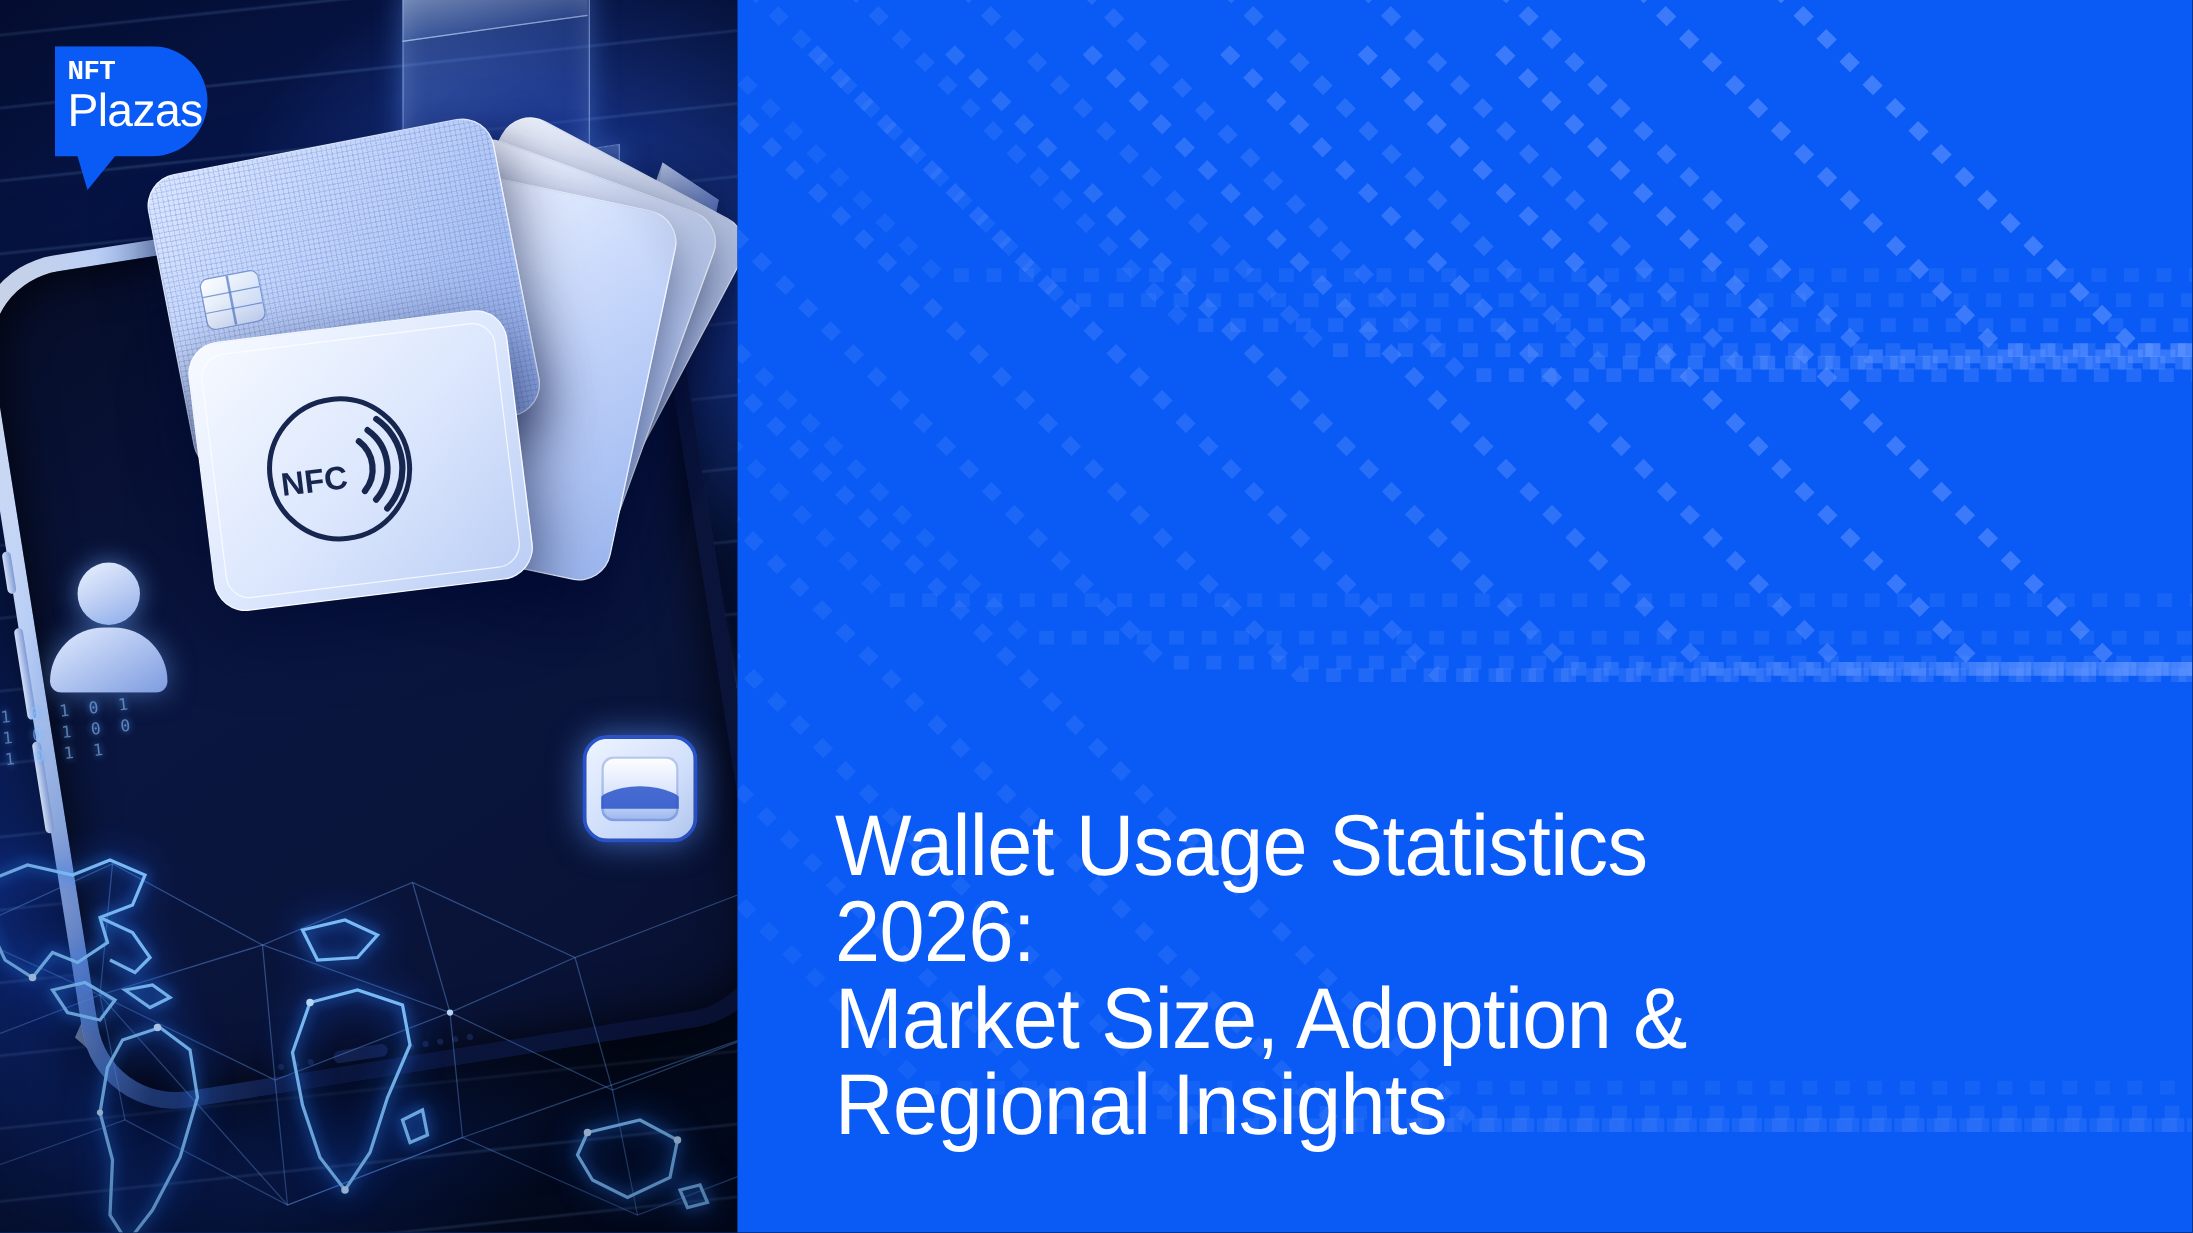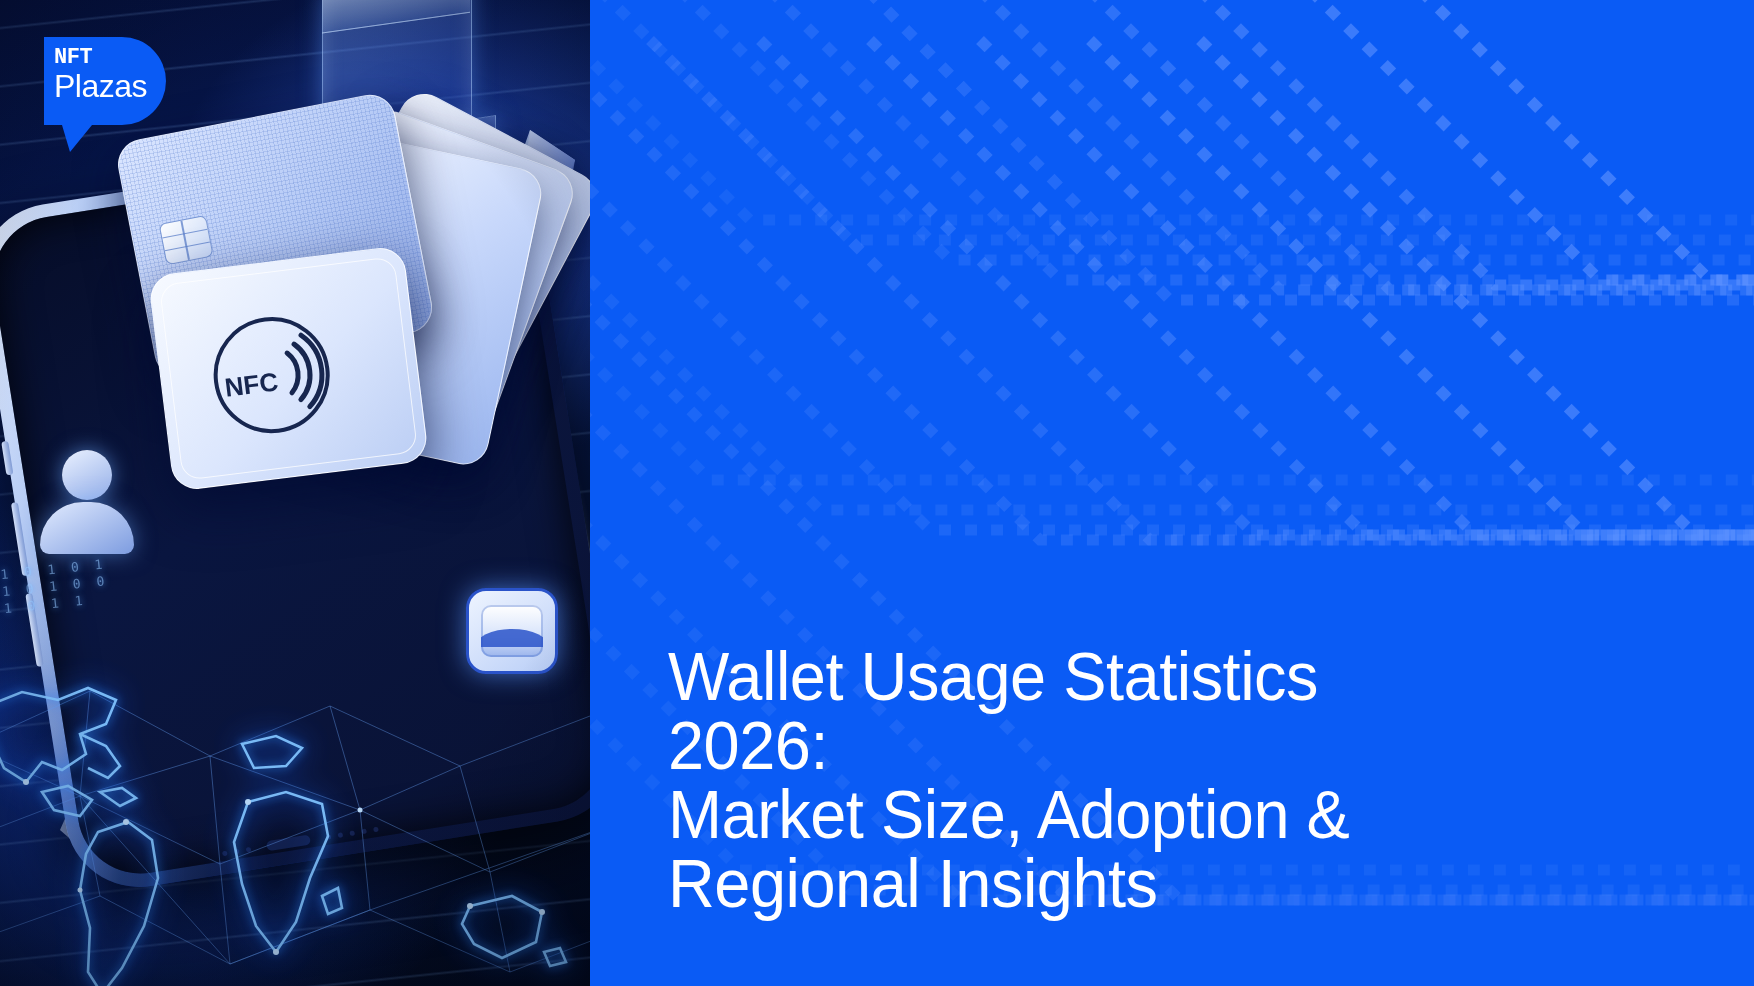--- a/index.html
+++ b/index.html
@@ -332,21 +332,21 @@
   #logo-nft {
     font-family: Liberation Mono, monospace;
     font-weight: 700;
     font-size: 22px;
     letter-spacing: -0.5px;
     display: block;
   }
   #logo-plazas {
     font-family: "Liberation Sans", sans-serif;
     font-weight: 300;
-    font-size: 32px;
+    font-size: 37px;
     letter-spacing: -0.5px;
     display: block;
     margin-top: 1px;
   }
 </style>
 </head>
 <body>
 
 <div id="banner">
 

